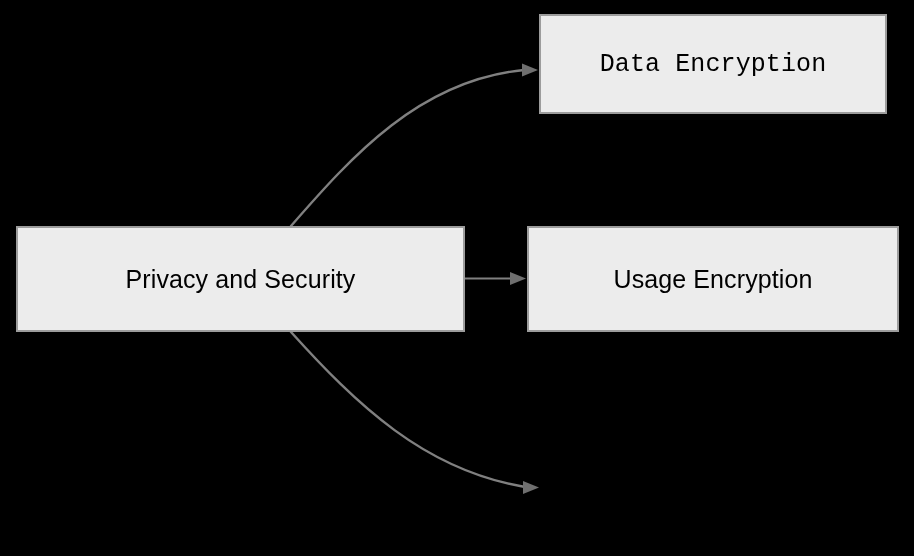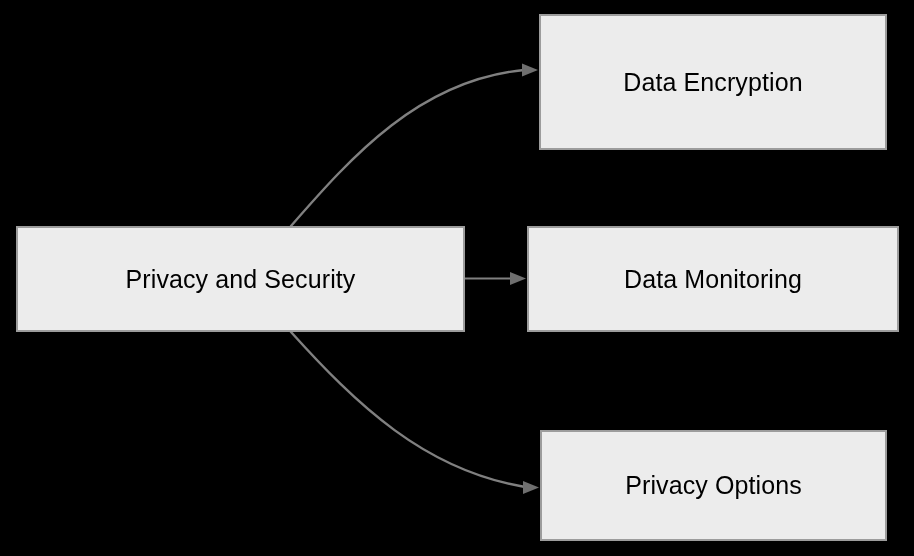--- a/index.html
+++ b/index.html
@@ -33,21 +33,21 @@
     justify-content: center;
   }
   .node-label {
     color: #000000;
     font-size: 25px;
     line-height: 1;
     letter-spacing: 0.1px;
     white-space: nowrap;
   }
   #node-root     { left: 16px;  top: 226px; width: 449px; height: 106px; }
-  #node-top      { left: 539px; top: 14px;  width: 348px; height: 136px; }
+  #node-top      { left: 539px; top: 14px;  width: 348px; height: 100px; font-family: Liberation Mono, monospace; }
   #node-middle   { left: 527px; top: 226px; width: 372px; height: 106px; }
   #node-bottom   { left: 540px; top: 430px; width: 347px; height: 111px; }
 </style>
 </head>
 <body>
 
 <div id="canvas">
 
   <svg id="edges" width="914" height="556" viewBox="0 0 914 556" xmlns="http://www.w3.org/2000/svg">
 
@@ -69,20 +69,17 @@
 
   <div class="node" id="node-root">
     <span class="node-label">Privacy and Security</span>
   </div>
 
   <div class="node" id="node-top">
     <span class="node-label">Data Encryption</span>
   </div>
 
   <div class="node" id="node-middle">
-    <span class="node-label">Data Monitoring</span>
+    <span class="node-label">Usage Encryption</span>
   </div>
 
-  <div class="node" id="node-bottom">
-    <span class="node-label">Privacy Options</span>
-  </div>
 
 </div>
 
 </body></html>

